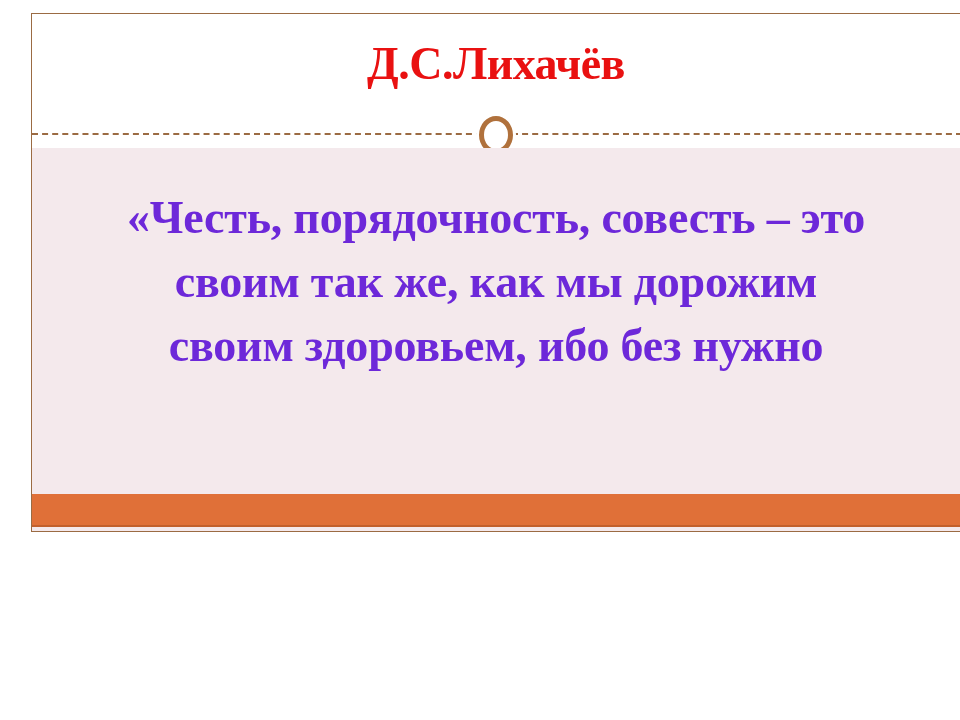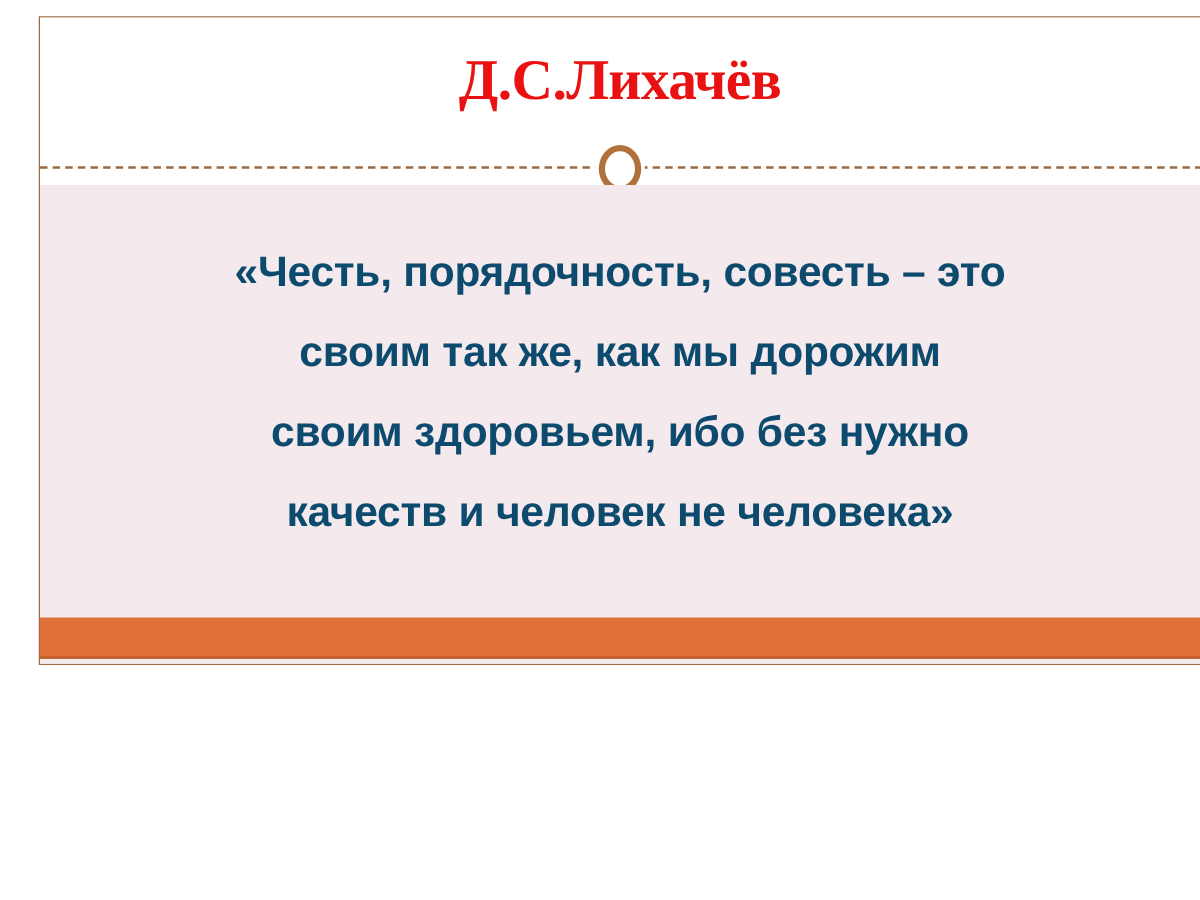--- a/index.html
+++ b/index.html
@@ -96,24 +96,24 @@
     height: 525px;
     background: #f4e9ec;
   }
 
   .quote-block {
     position: absolute;
     left: 0;
     top: 38px;
     width: 100%;
     text-align: center;
-    color: #0c4a6e;
-    font-family: Liberation Sans, sans-serif;
+    color: #6d28d9;
+    font-family: Liberation Serif, serif;
     font-weight: bold;
-    font-size: 34px;
+    font-size: 46px;
     line-height: 64px;
     letter-spacing: -0.2px;
   }
   .quote-line {
     display: block;
     white-space: nowrap;
   }
 
   
   .footer-bar {
@@ -139,19 +139,18 @@
     <div class="divider-line seg-left"></div>
     <div class="divider-line seg-right"></div>
     <div class="divider-ring"></div>
   </div>
 
   <div class="body-band">
     <div class="quote-block">
       <span class="quote-line">«Честь, порядочность, совесть – это</span>
       <span class="quote-line">своим так же, как мы дорожим</span>
       <span class="quote-line">своим здоровьем, ибо без нужно</span>
-      <span class="quote-line">качеств и человек не человека»</span>
     </div>
   </div>
 
   <div class="footer-bar"></div>
 
 </div>
 
 </body></html>

